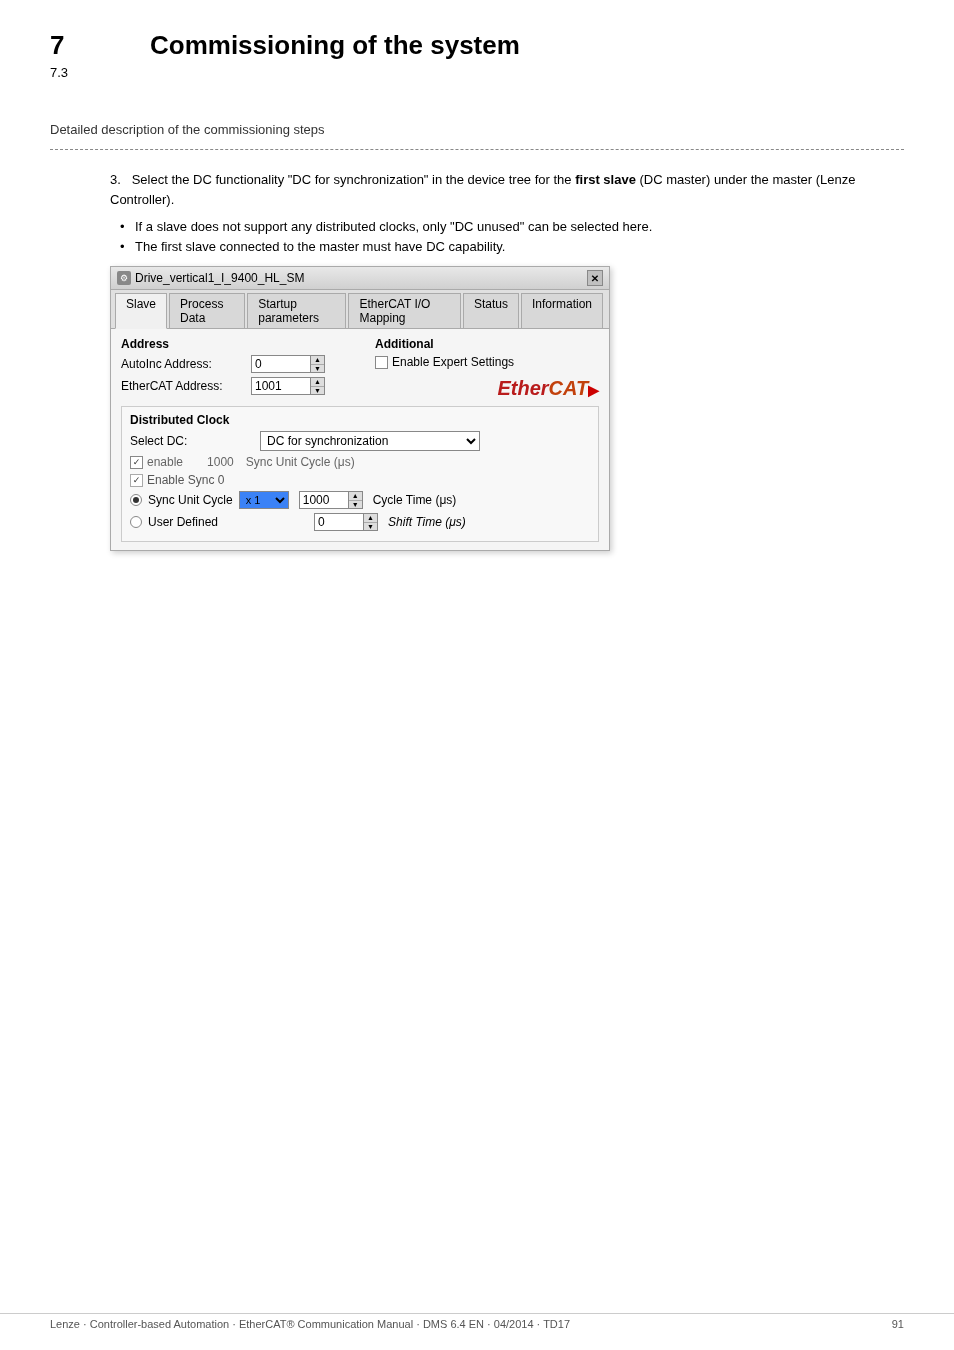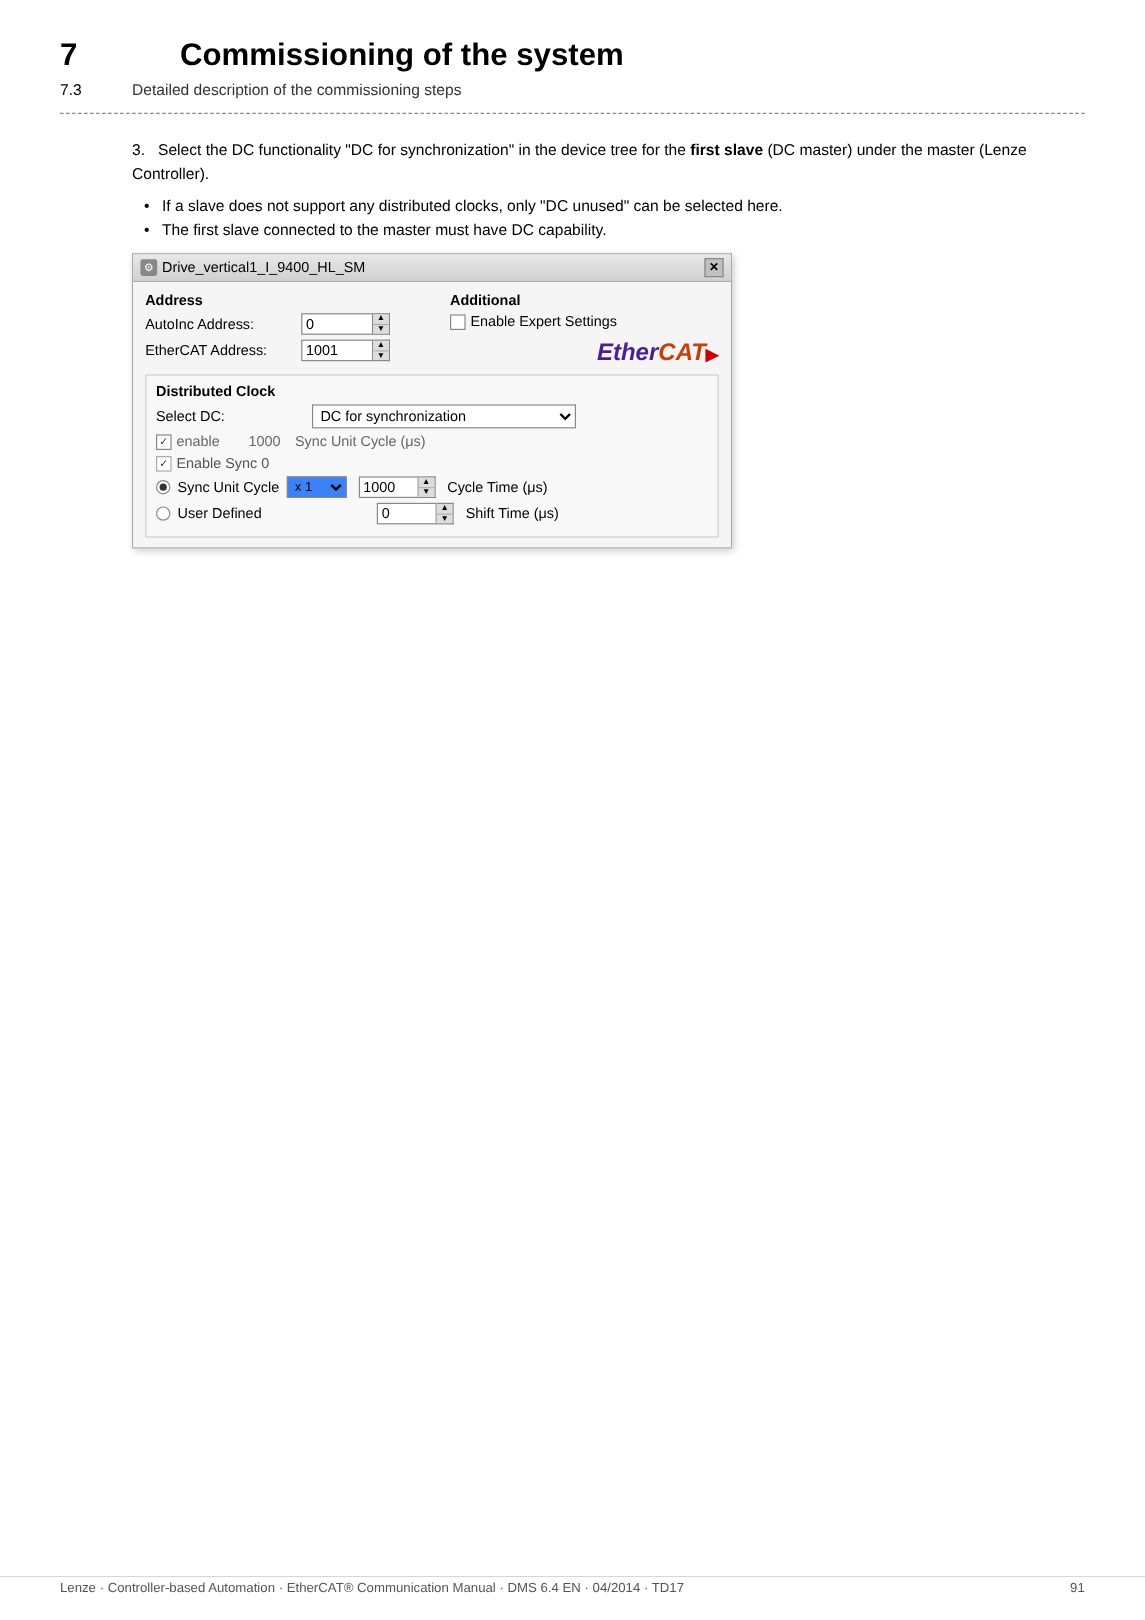--- a/index.html
+++ b/index.html
@@ -312,21 +312,21 @@
     }
   </style>
 </head>
 <body>
 
 <div class="header-section">
   <div style="display:flex; align-items:baseline; gap:40px;">
     <span class="chapter-num">7</span>
     <span class="chapter-title">Commissioning of the system</span>
   </div>
-  <div style="display:flex; align-items:baseline; margin-top:4px;">
+  <div style="display:flex; align-items:baseline; gap:40px; margin-top:4px;flex-direction:column;">
     <span class="chapter-num-sub">7.3</span>
     <span class="chapter-subtitle">Detailed description of the commissioning steps</span>
   </div>
 </div>
 
 <hr class="divider">
 
 <div class="content">
 
   <div class="step-item">
@@ -343,20 +343,28 @@
       <div class="dialog-titlebar">
         <div class="dialog-title-left">
           <div class="dialog-icon">
             <span>⚙</span>
           </div>
           <span>Drive_vertical1_I_9400_HL_SM</span>
         </div>
         <div class="dialog-close">✕</div>
       </div>
 
+      <div class="tab-bar">
+        <div class="tab active">Slave</div>
+        <div class="tab">Process Data</div>
+        <div class="tab">Startup parameters</div>
+        <div class="tab">EtherCAT I/O Mapping</div>
+        <div class="tab">Status</div>
+        <div class="tab">Information</div>
+      </div>
 
       <div class="dialog-body">
         <div class="two-col">
 
           <div class="col-left">
             <div class="section-label">Address</div>
             <div class="form-row">
               <span class="form-label">AutoInc Address:</span>
               <div class="input-with-spinner">
                 <input class="form-input" type="text" value="0" style="">
@@ -378,21 +386,21 @@
             </div>
           </div>
 
           <div class="col-right">
             <div class="section-label">Additional</div>
             <div class="checkbox-row">
               <div class="cb-box"></div>
               <span>Enable Expert Settings</span>
             </div>
             <div style="margin-top: 8px; text-align: right;">
-              <span style="font-size: 20px; font-weight: bold; color: #4c1d95; font-style: italic;">Ether</span><span style="font-size: 20px; font-weight: bold; color: #c2410c; font-style: italic;">CAT</span><span style="color: #cc0000; font-size: 14px; font-weight: bold;">▶</span>
+              <span style="font-size: 20px; font-weight: bold; color: #b91c1c; font-style: italic;">Ether</span><span style="font-size: 20px; font-weight: bold; color: #c2410c; font-style: italic;">CAT</span><span style="color: #cc0000; font-size: 14px; font-weight: bold;">▶</span>
             </div>
           </div>
         </div>
 
         <div class="dc-section">
           <div class="dc-section-title">Distributed Clock</div>
           <div class="form-row">
             <span class="form-label">Select DC:</span>
             <select class="select-dc">
               <option>DC for synchronization</option>
@@ -430,21 +438,21 @@
             <div class="radio-row">
               <div class="radio-btn"></div>
               <span>User Defined</span>
               <div class="input-with-spinner" style="margin-left:90px;">
                 <input class="form-input" type="text" style="width: 50px;" value="0">
                 <div class="spinner-btn">
                   <div class="spinner-up">▲</div>
                   <div class="spinner-down">▼</div>
                 </div>
               </div>
-              <span style="margin-left:4px;">Shift Time (μs)</span>
+              <span style="margin-left:4px;font-style:italic;">Shift Time (μs)</span>
             </div>
           </div>
         </div>
       </div>
     </div>
 
   </div>
 
 
 </div>

